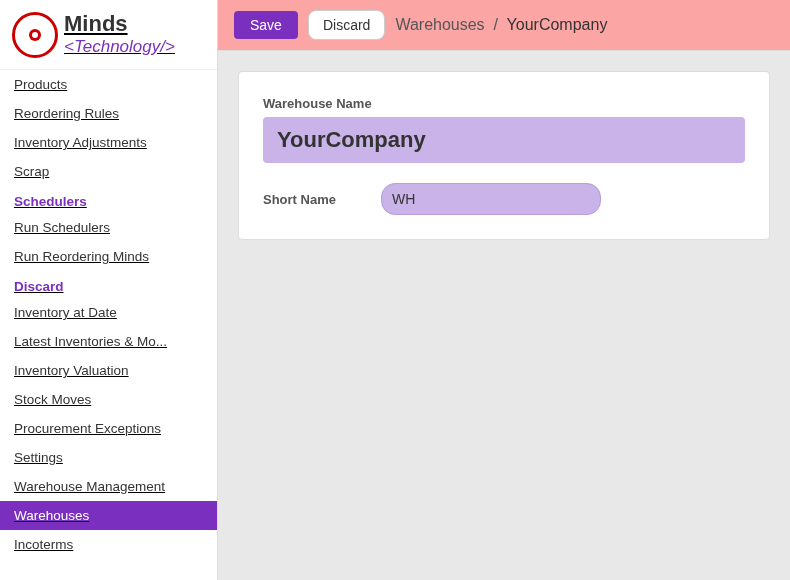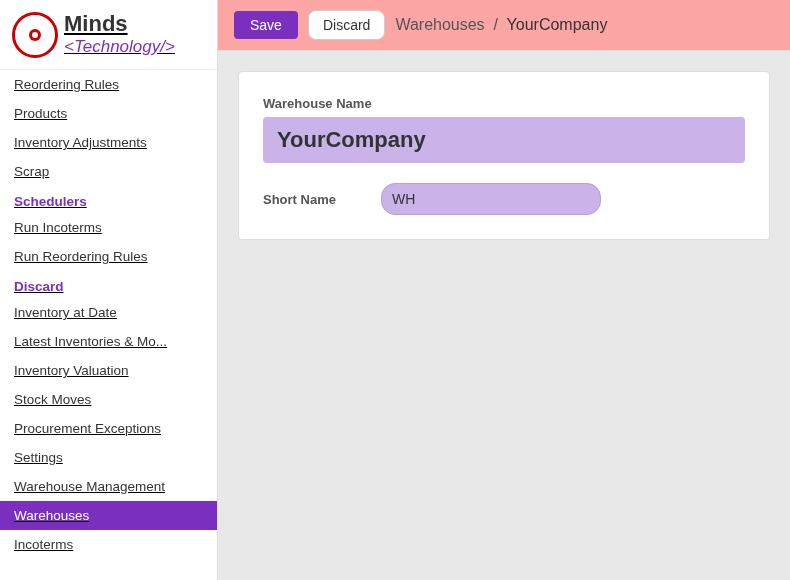--- a/index.html
+++ b/index.html
@@ -207,27 +207,27 @@
     <div class="logo-circle">
       <div class="logo-inner-dot"></div>
     </div>
     <div class="logo-text">
       <span class="logo-minds">Minds</span>
       <span class="logo-tech">&lt;Technology/&gt;</span>
     </div>
   </div>
 
   <div id="sidebar-items">
-  <div class="sidebar-item">Reordering Rules</div>
-      <div class="sidebar-item">Products</div>
+  <div class="sidebar-item">Products</div>
+      <div class="sidebar-item">Reordering Rules</div>
       <div class="sidebar-item">Inventory Adjustments</div>
       <div class="sidebar-item">Scrap</div>
       <div class="sidebar-section-label">Schedulers</div>
-      <div class="sidebar-item">Run Incoterms</div>
-      <div class="sidebar-item">Run Reordering Rules</div>
+      <div class="sidebar-item">Run Schedulers</div>
+      <div class="sidebar-item">Run Reordering Minds</div>
       <div class="sidebar-section-label">Discard</div>
       <div class="sidebar-item">Inventory at Date</div>
       <div class="sidebar-item">Latest Inventories &amp; Mo...</div>
       <div class="sidebar-item">Inventory Valuation</div>
       <div class="sidebar-item">Stock Moves</div>
       <div class="sidebar-item">Procurement Exceptions</div>
       <div class="sidebar-item">Settings</div>
       <div class="sidebar-item">Warehouse Management</div>
       <div class="sidebar-item active">Warehouses</div>
       <div class="sidebar-item">Incoterms</div>

